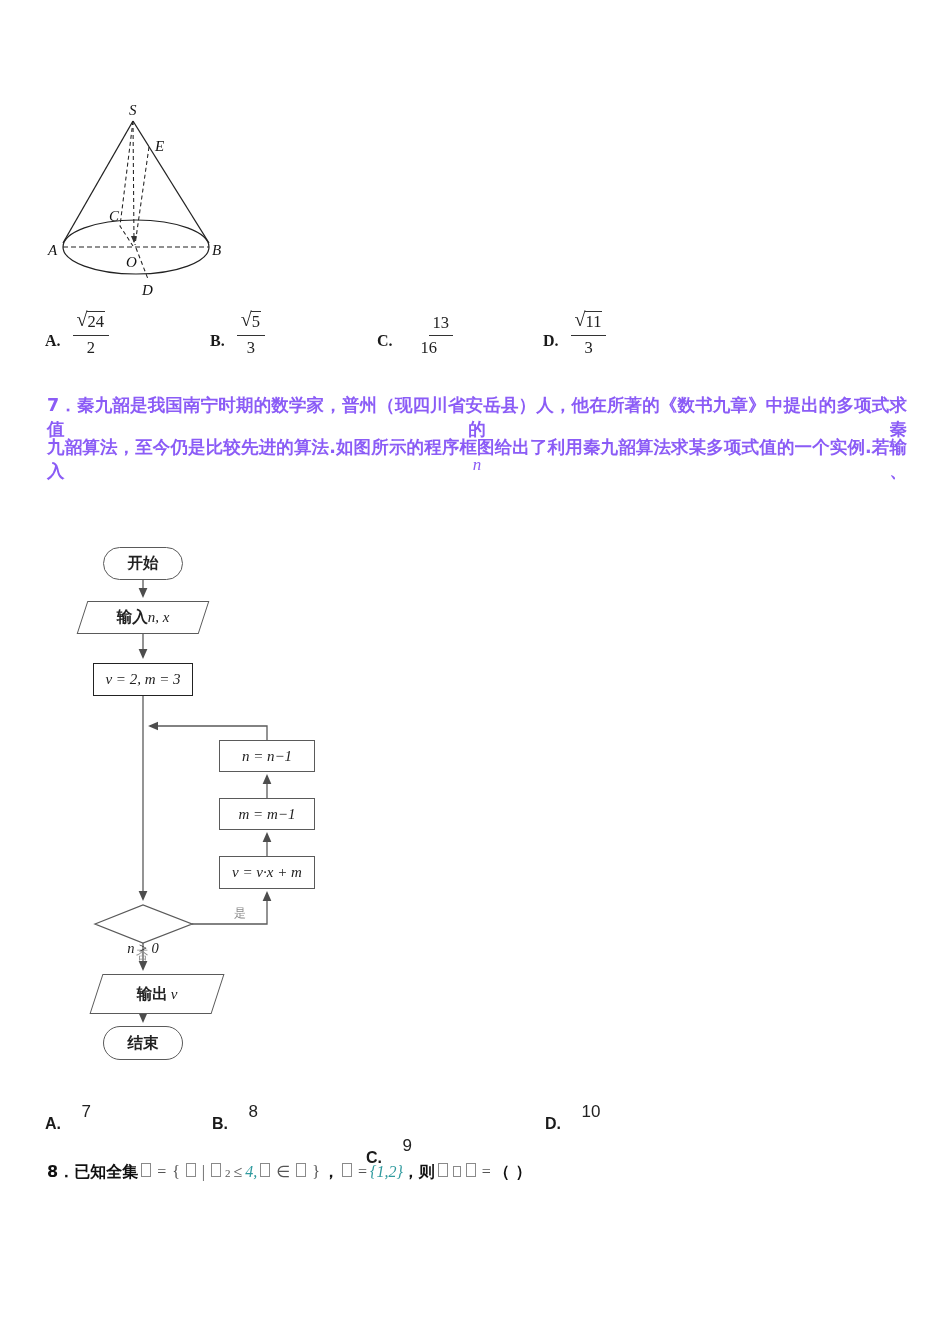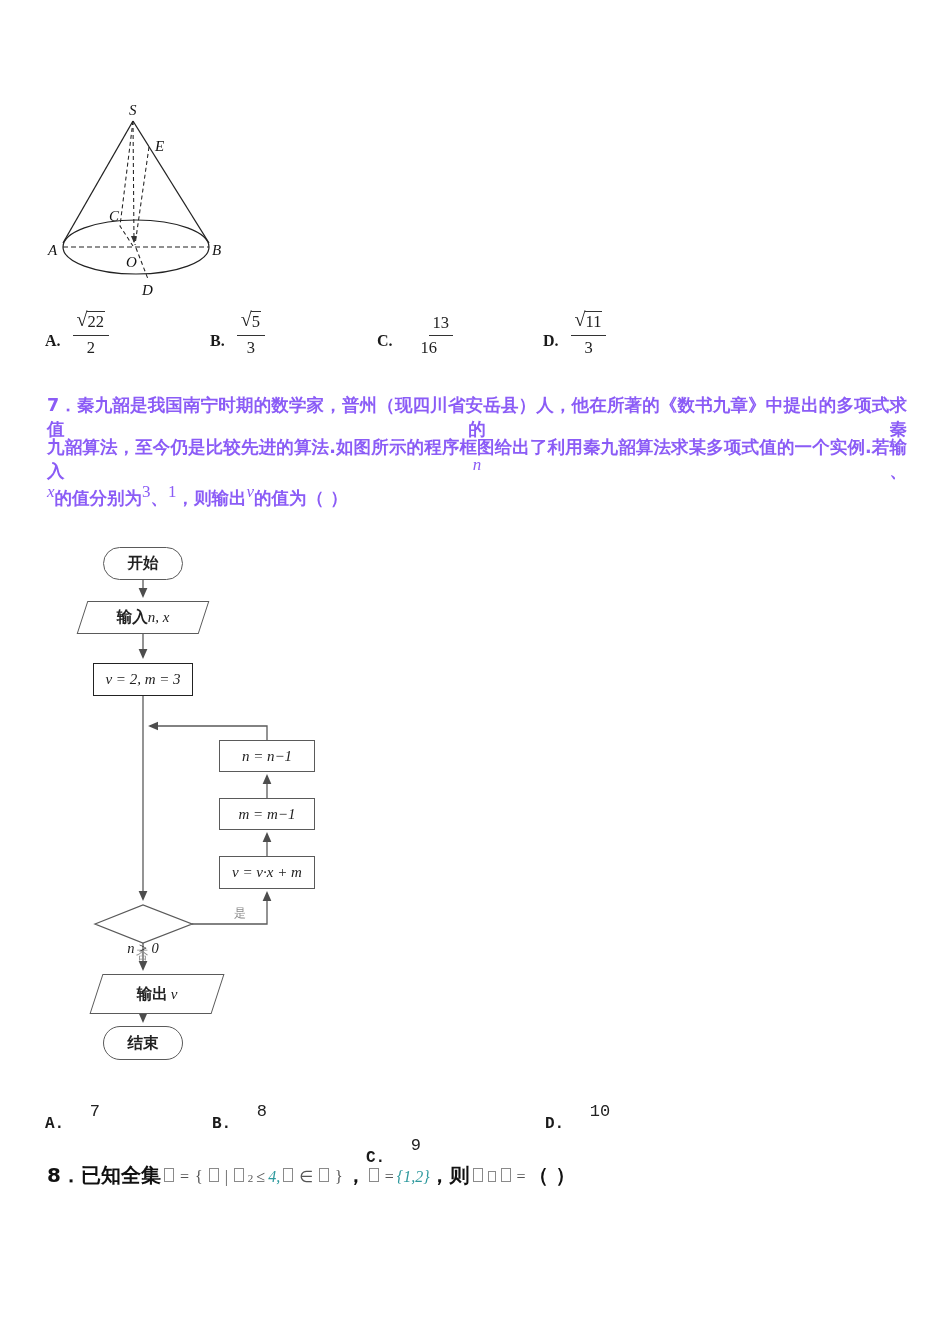--- a/index.html
+++ b/index.html
@@ -24,21 +24,21 @@
   .opt1{position:absolute;top:308px;display:flex;align-items:flex-start;gap:12px;}
   .opt-label{font-family:"Liberation Serif", serif;font-weight:bold;font-size:16px;margin-top:24px;}
   .frac{display:inline-flex;flex-direction:column;align-items:center;
         font-family:"Liberation Serif", serif;font-size:16.5px;color:#222;}
   .frac .top{display:flex;align-items:flex-start;padding:1px 4px 2px;border-bottom:1.2px solid #333;min-height:24px;}
   .frac .top.plain{align-items:flex-end;margin-left:24px;}
   .sqrt-sign{font-size:20px;line-height:20px;margin-right:-1px;}
   .radicand{border-top:1.2px solid #333;padding:1px 1px 0;line-height:18px;margin-top:2px;}
   .frac .bot{padding-top:2px;}
   
-  .opt2{position:absolute;top:1102px;font-family:Liberation Mono, monospace;}
+  .opt2{position:absolute;top:1102px;font-family:Liberation Sans, sans-serif;}
   .opt2 .opt-label2{font-weight:bold;font-size:16px;position:relative;top:12px;}
   .opt2 .opt-val{font-size:17px;margin-left:16px;color:#222;}
   
   .fcbox{
     position:absolute;display:flex;align-items:center;justify-content:center;
     border:1.3px solid #5a5a5a;background:#fff;box-sizing:border-box;
     font-family:"Liberation Serif", serif;font-style:italic;font-size:15px;color:#222;
     z-index:2;
   }
   .fc-cn{font-family:"DejaVu Sans", sans-serif;font-style:normal;font-weight:bold;font-size:15.5px;color:#222;}
@@ -47,21 +47,21 @@
   .para .skew-bg{position:absolute;inset:0;border:1.3px solid #5a5a5a;background:#fff;transform:skewX(-18deg);}
   .para .ptxt{position:relative;z-index:1;}
   .initbox{border:1.6px solid #222;}
   .fc-cond{position:absolute;display:flex;align-items:center;justify-content:center;
     font-family:"Liberation Serif", serif;font-style:italic;font-size:14.5px;color:#222;z-index:3;background:transparent;}
   svg text.figlab{font-family:"Liberation Serif", serif;font-style:italic;font-size:15px;fill:#111;}
   svg text.yn{font-family:"DejaVu Sans", sans-serif;font-size:12px;fill:#8a8a8a;}
   
   .q8{position:absolute;left:47px;top:1162px;height:34px;display:flex;align-items:baseline;
       font-family:"Liberation Serif", serif;font-size:16px;color:#444;white-space:nowrap;}
-  .q8 .cnb{font-family:"DejaVu Sans", sans-serif;font-weight:bold;font-size:20px;color:#111;}
+  .q8 .cnb{font-family:"DejaVu Sans", sans-serif;font-weight:bold;font-size:16px;color:#111;}
   .tofu{display:inline-block;width:8px;height:12px;border:1.1px solid #8a8a8a;margin:0 3px;vertical-align:1px;}
   .tofu.hi2{vertical-align:7px;}
   .tofu.sub{width:6px;height:9px;vertical-align:-2px;margin:0 2px;}
   .fsym{margin:0 3px;color:#555;}
   .teal{color:#2f9a9e;font-style:italic;}
   .sup2{font-size:11px;vertical-align:7px;color:#555;margin-left:1px;}
 </style>
 </head>
 <body>
 
@@ -88,21 +88,21 @@
     <text class="figlab" x="172" y="160">B</text>
     <text class="figlab" x="86" y="172">O</text>
     <text class="figlab" x="102" y="200">D</text>
   </svg>
 
   <div class="opt1" style="left:45px;">
     <span class="opt-label">A.</span>
     <span class="frac">
       <span class="top">
           <span class="sqrt-sign">√</span>
-          <span class="radicand">22</span>
+          <span class="radicand">24</span>
         </span>
       <span class="bot">2</span>
     </span>
   </div>
   <div class="opt1" style="left:210px;">
     <span class="opt-label">B.</span>
     <span class="frac">
       <span class="top">
           <span class="sqrt-sign">√</span>
           <span class="radicand">5</span>
@@ -125,23 +125,20 @@
       <span class="top">
           <span class="sqrt-sign">√</span>
           <span class="radicand">11</span>
         </span>
       <span class="bot">3</span>
     </span>
   </div>
 
   <div class="cnline" style="top:393px;">7．秦九韶是我国南宁时期的数学家，普州（现四川省安岳县）人，他在所著的《数书九章》中提出的多项式求值的秦</div>
   <div class="cnline" style="top:435px;"><span>九韶算法，至今仍是比较先进的算法.如图所示的程序框图给出了利用秦九韶算法求某多项式值的一个实例.若输入</span><span class="mvar hi it">n</span><span>、</span></div>
-  <div class="cnline nojust" style="top:486px;">
-    <span class="hi it">x</span><span>的值分别为</span><span class="hi">3</span><span>、</span><span class="hi">1</span><span>，则输出</span><span class="hi it">v</span><span>的值为（  ）</span>
-  </div>
 
   <svg class="abs" style="left:0;top:0;pointer-events:none;z-index:1;" width="950" height="1344" viewBox="0 0 950 1344">
     <defs>
       <marker id="fcarr" markerWidth="9" markerHeight="9" refX="6.5" refY="3.5" orient="auto">
         <path d="M0,0 L8,3.5 L0,7 Z" fill="#4d4d4d"></path>
       </marker>
     </defs>
     <line x1="143" y1="580" x2="143" y2="596" stroke="#5a5a5a" stroke-width="1.3" marker-end="url(#fcarr)"></line>
     <line x1="143" y1="634" x2="143" y2="657" stroke="#5a5a5a" stroke-width="1.3" marker-end="url(#fcarr)"></line>
     <line x1="143" y1="696" x2="143" y2="899" stroke="#5a5a5a" stroke-width="1.3" marker-end="url(#fcarr)"></line>

